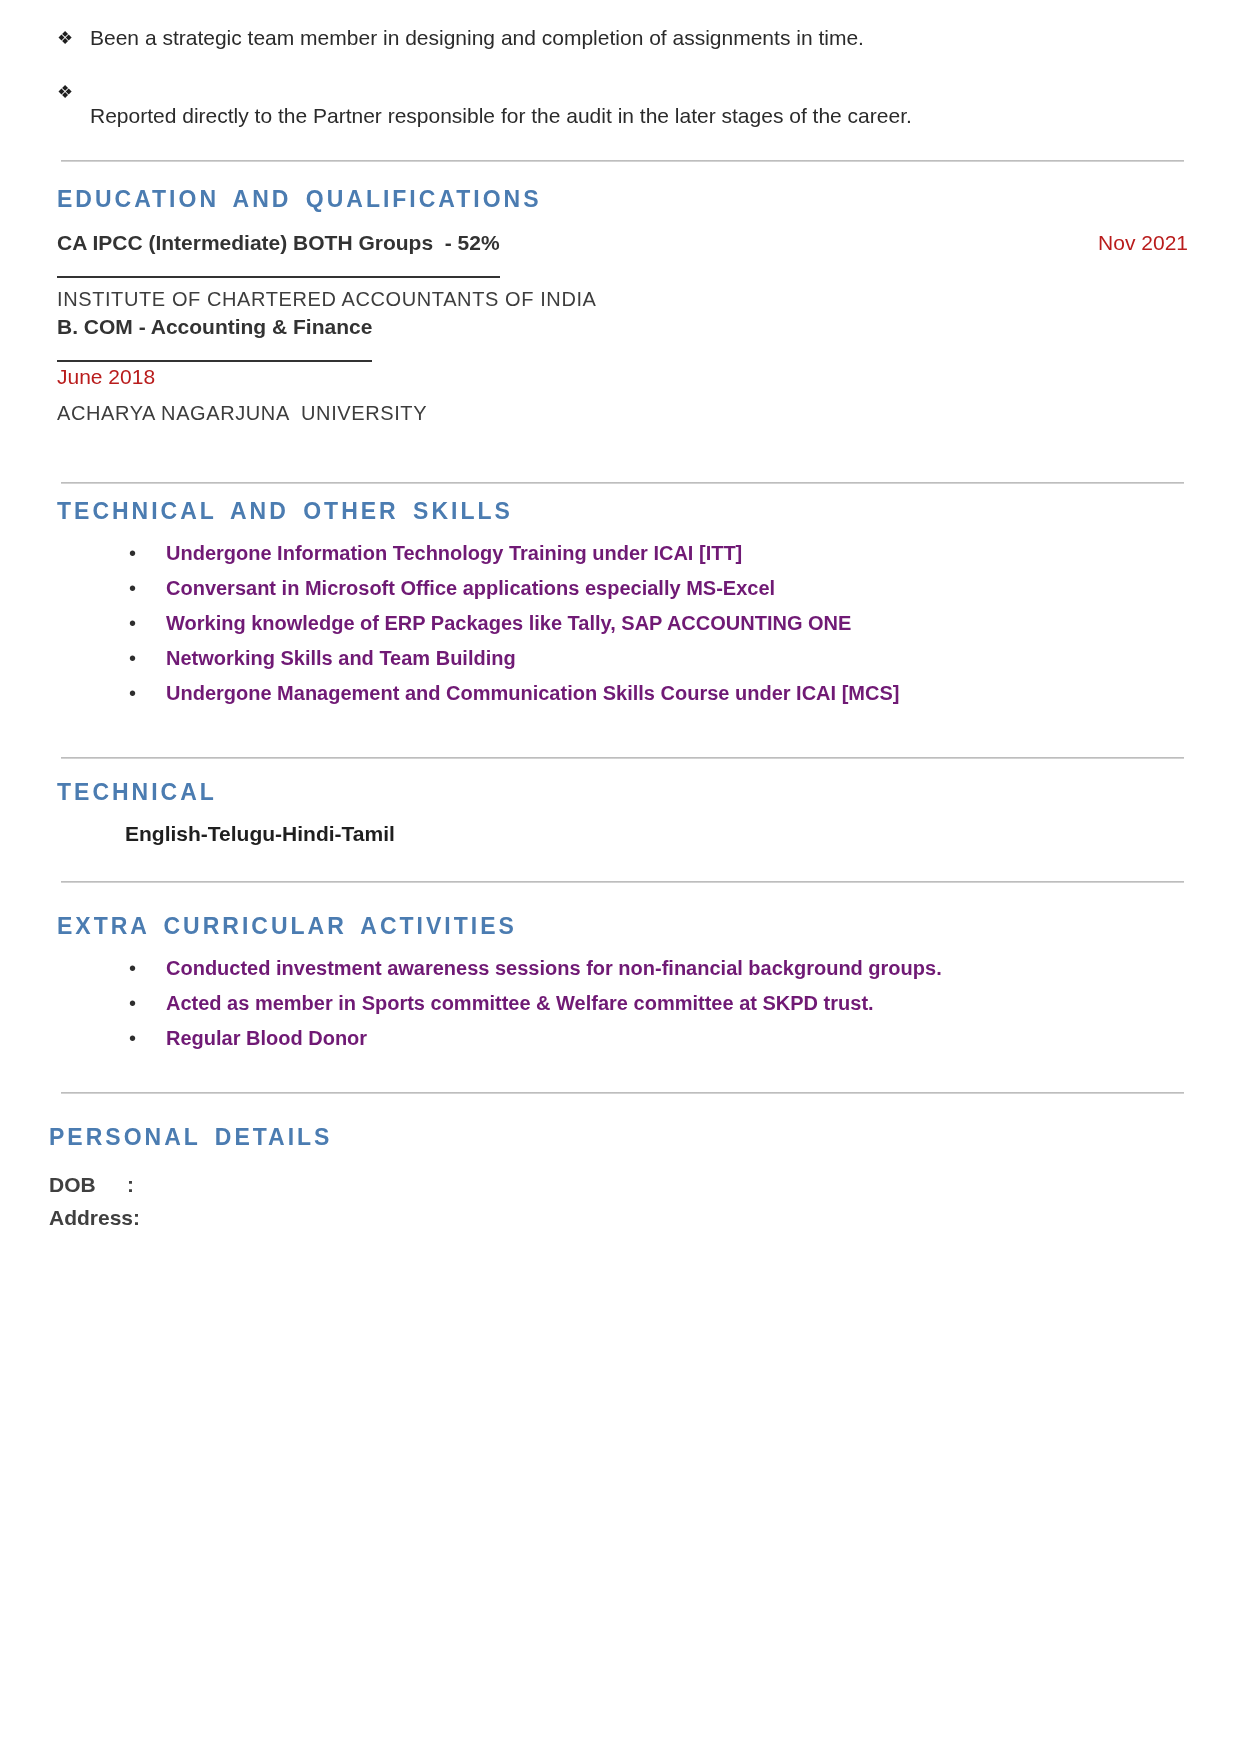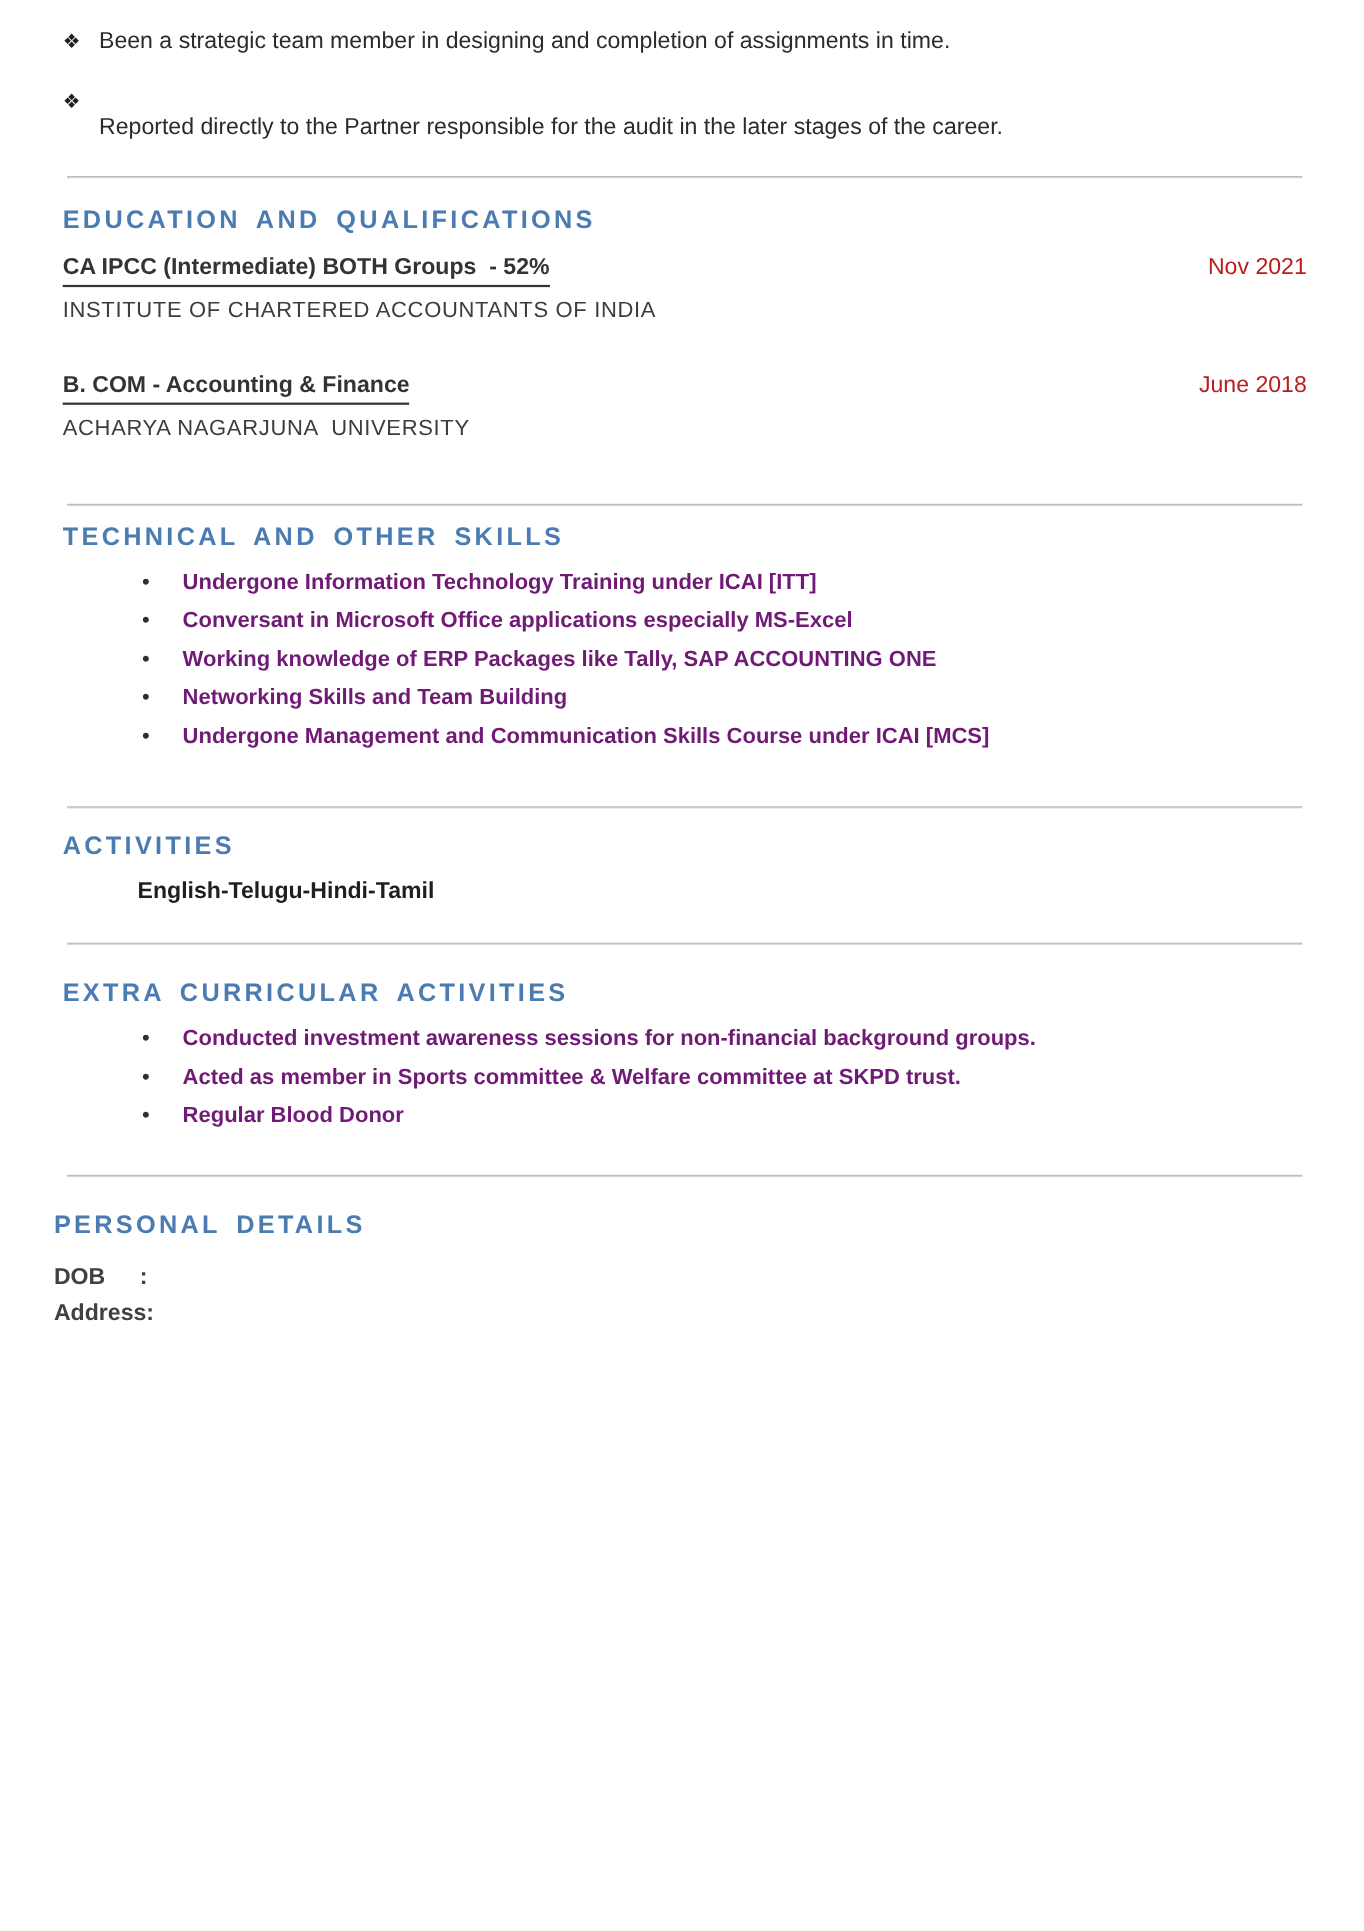--- a/index.html
+++ b/index.html
@@ -36,24 +36,24 @@
   }
   .mt-edu{margin-top:20px;}
   .mt-skills{margin-top:10px;}
   .mt-lang{margin-top:16px;}
   .mt-extra{margin-top:26px;}
   .mt-personal{margin-top:26px;}
 
   
   .edu-row{display:flex;justify-content:space-between;align-items:baseline;line-height:30px;}
   .edu-row-1{margin-top:12px;}
-  .edu-row-2{margin-top:40px;}
+  .edu-row-2{flex-direction:column;}
   .degree{
     font-size:21px;font-weight:700;color:#333333;white-space:pre;
-    display:inline-block;border-bottom:2px solid #333333;padding-bottom:1px;
+    display:inline-block;border-bottom:2px solid #333333;padding-bottom:18px;
   }
   .edu-date{font-size:21px;font-weight:400;color:#b91c1c;}
   .institution{margin-top:8px;font-size:20px;color:#3d3d3d;letter-spacing:0.6px;white-space:pre;line-height:26px;}
 
   
   .blist{margin:8px 0 0 0;padding:0 0 0 72px;list-style:none;}
   .blist li{display:flex;align-items:flex-start;line-height:35px;}
   .bdot{flex:0 0 37px;font-size:20px;color:#2e2e2e;}
   .btext{flex:1;font-size:20px;font-weight:700;color:#701a75;}
 
@@ -125,21 +125,21 @@
       <li>
         <span class="bdot">•</span>
         <span class="btext">Undergone Management and Communication Skills Course under ICAI [MCS]</span>
       </li>
     </ul>
   </div>
 
   <div class="rule rule-3"></div>
 
   <div>
-    <div class="sec-title mt-lang">ACTIVITIES</div>
+    <div class="sec-title mt-lang">TECHNICAL</div>
     <div class="lang-line">English-Telugu-Hindi-Tamil</div>
   </div>
 
   <div class="rule rule-4"></div>
 
   <div>
     <div class="sec-title mt-extra">EXTRA CURRICULAR ACTIVITIES</div>
     <ul class="blist">
       <li>
         <span class="bdot">•</span>

